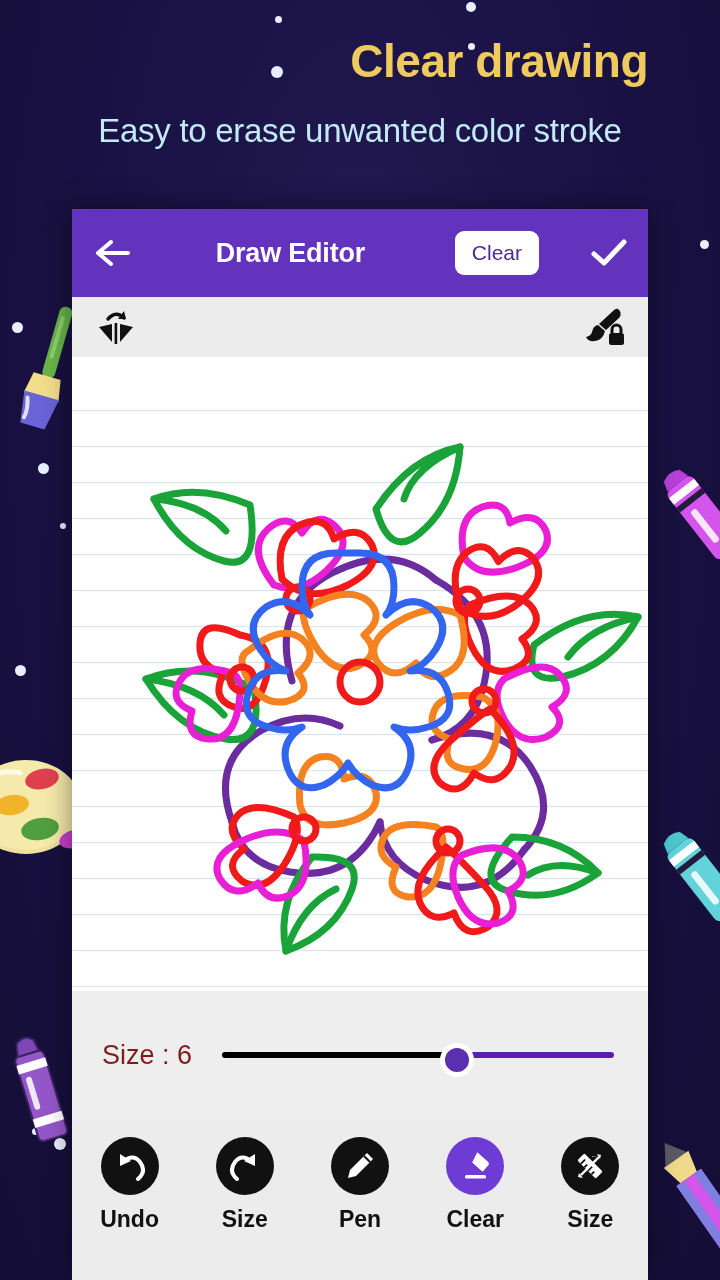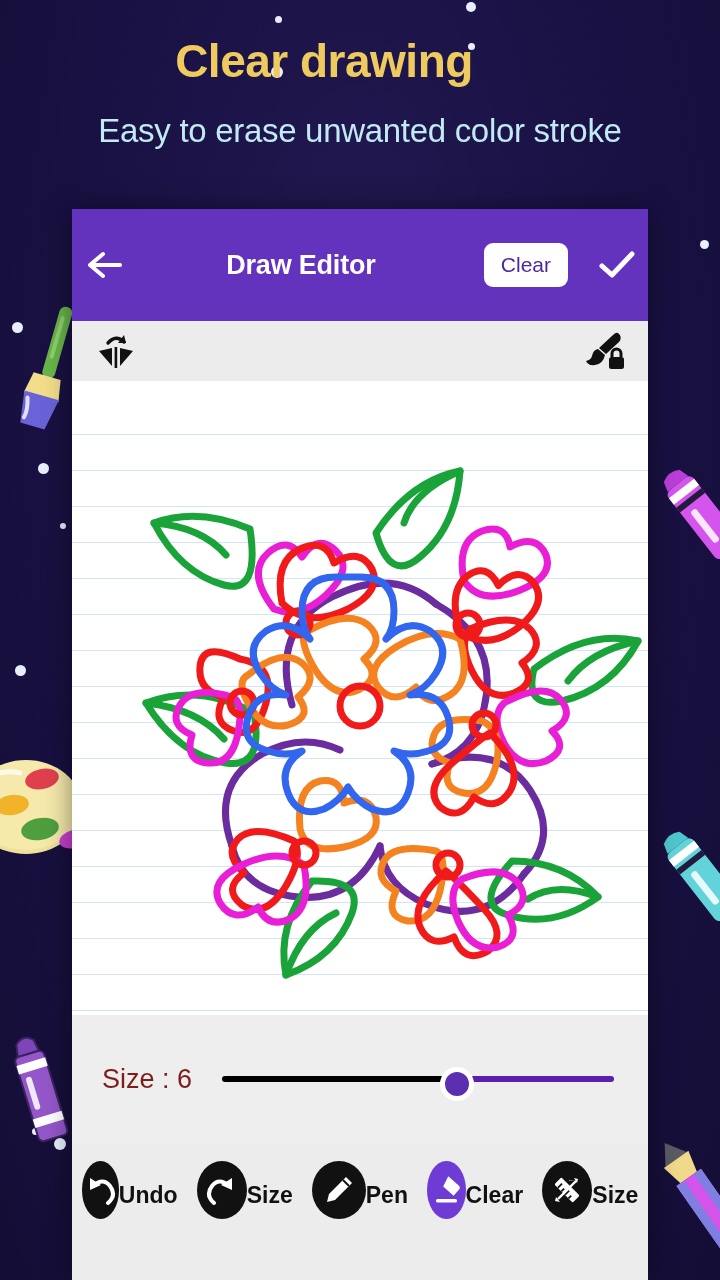--- a/index.html
+++ b/index.html
@@ -10,33 +10,33 @@
   }
   #stage{position:absolute;inset:0;width:720px;height:1280px;overflow:hidden;}
 
   
   .bg{position:absolute;inset:0;
       background:radial-gradient(ellipse at 50% 30%, #221a52 0%, #191143 55%, #140e36 100%);}
   .bg-decor{position:absolute;inset:0;pointer-events:none;}
   .dot{position:absolute;border-radius:50%;background:#e8eefc;}
 
   
-  .headline{position:absolute;left:0;top:34px;width:648px;text-align:center;
+  .headline{position:absolute;left:0;top:34px;width:648px;text-align:right;
             font-size:46px;font-weight:bold;color:#efcb5f;letter-spacing:-0.5px;}
   .subhead{position:absolute;left:0;top:112px;width:720px;text-align:center;
            font-size:33px;color:#c2eaf5;letter-spacing:-0.3px;}
 
   
   .phone{position:absolute;left:72px;top:209px;width:576px;height:1071px;
          background:#ffffff;overflow:hidden;
          box-shadow:0 0 26px rgba(0,0,0,.45);}
 
   
-  .appbar{position:relative;height:112px;background:#6333bd;display:flex;
-          align-items:center;padding:0 10px;box-sizing:border-box;}
+  .appbar{position:relative;height:88px;background:#6333bd;display:flex;
+          align-items:center;padding:0 18px;box-sizing:border-box;gap:21px;}
   .back-btn{width:46px;height:46px;display:flex;align-items:center;justify-content:center;
             cursor:pointer;flex:0 0 auto;}
   .appbar-title{flex:1;text-align:center;color:#fff;font-size:27px;font-weight:bold;
                 letter-spacing:-.2px;margin-left:-10px;}
   .clear-btn{background:#fff;color:#4b2a9e;border-radius:9px;font-size:21px;
              padding:10px 17px;margin-right:28px;cursor:pointer;flex:0 0 auto;
              font-family:"Liberation Sans", sans-serif;border:none;}
   .check-btn{width:42px;height:42px;display:flex;align-items:center;justify-content:center;
              cursor:pointer;flex:0 0 auto;}
 
@@ -60,21 +60,21 @@
   .slider{position:relative;flex:1;height:40px;margin-left:30px;margin-right:4px;}
   .track-left{position:absolute;left:0;top:17px;height:6px;background:#000;border-radius:3px;}
   .track-right{position:absolute;top:17px;right:0;height:6px;background:#5b1fb0;border-radius:3px;}
   .thumb{position:absolute;top:8px;width:24px;height:24px;border-radius:50%;
          background:#5b2fb0;border:5px solid #fff;box-sizing:content-box;cursor:pointer;
          box-shadow:0 0 0 0 rgba(0,0,0,0);}
 
   
   .bottombar{height:161px;background:#ececec;display:flex;align-items:flex-start;
              justify-content:space-around;padding-top:18px;box-sizing:border-box;}
-  .tool{display:flex;align-items:center;cursor:pointer;width:96px;}
+  .tool{display:flex;flex-direction:column;align-items:center;cursor:pointer;width:96px;}
   .tool-circle{width:58px;height:58px;border-radius:50%;background:#111;
                display:flex;align-items:center;justify-content:center;}
   .tool-circle.active{background:#6e3bd4;}
   .tool-label{margin-top:11px;font-size:23px;font-weight:bold;color:#111;}
 
   svg{display:block;}
 </style>
 </head>
 <body>
 

